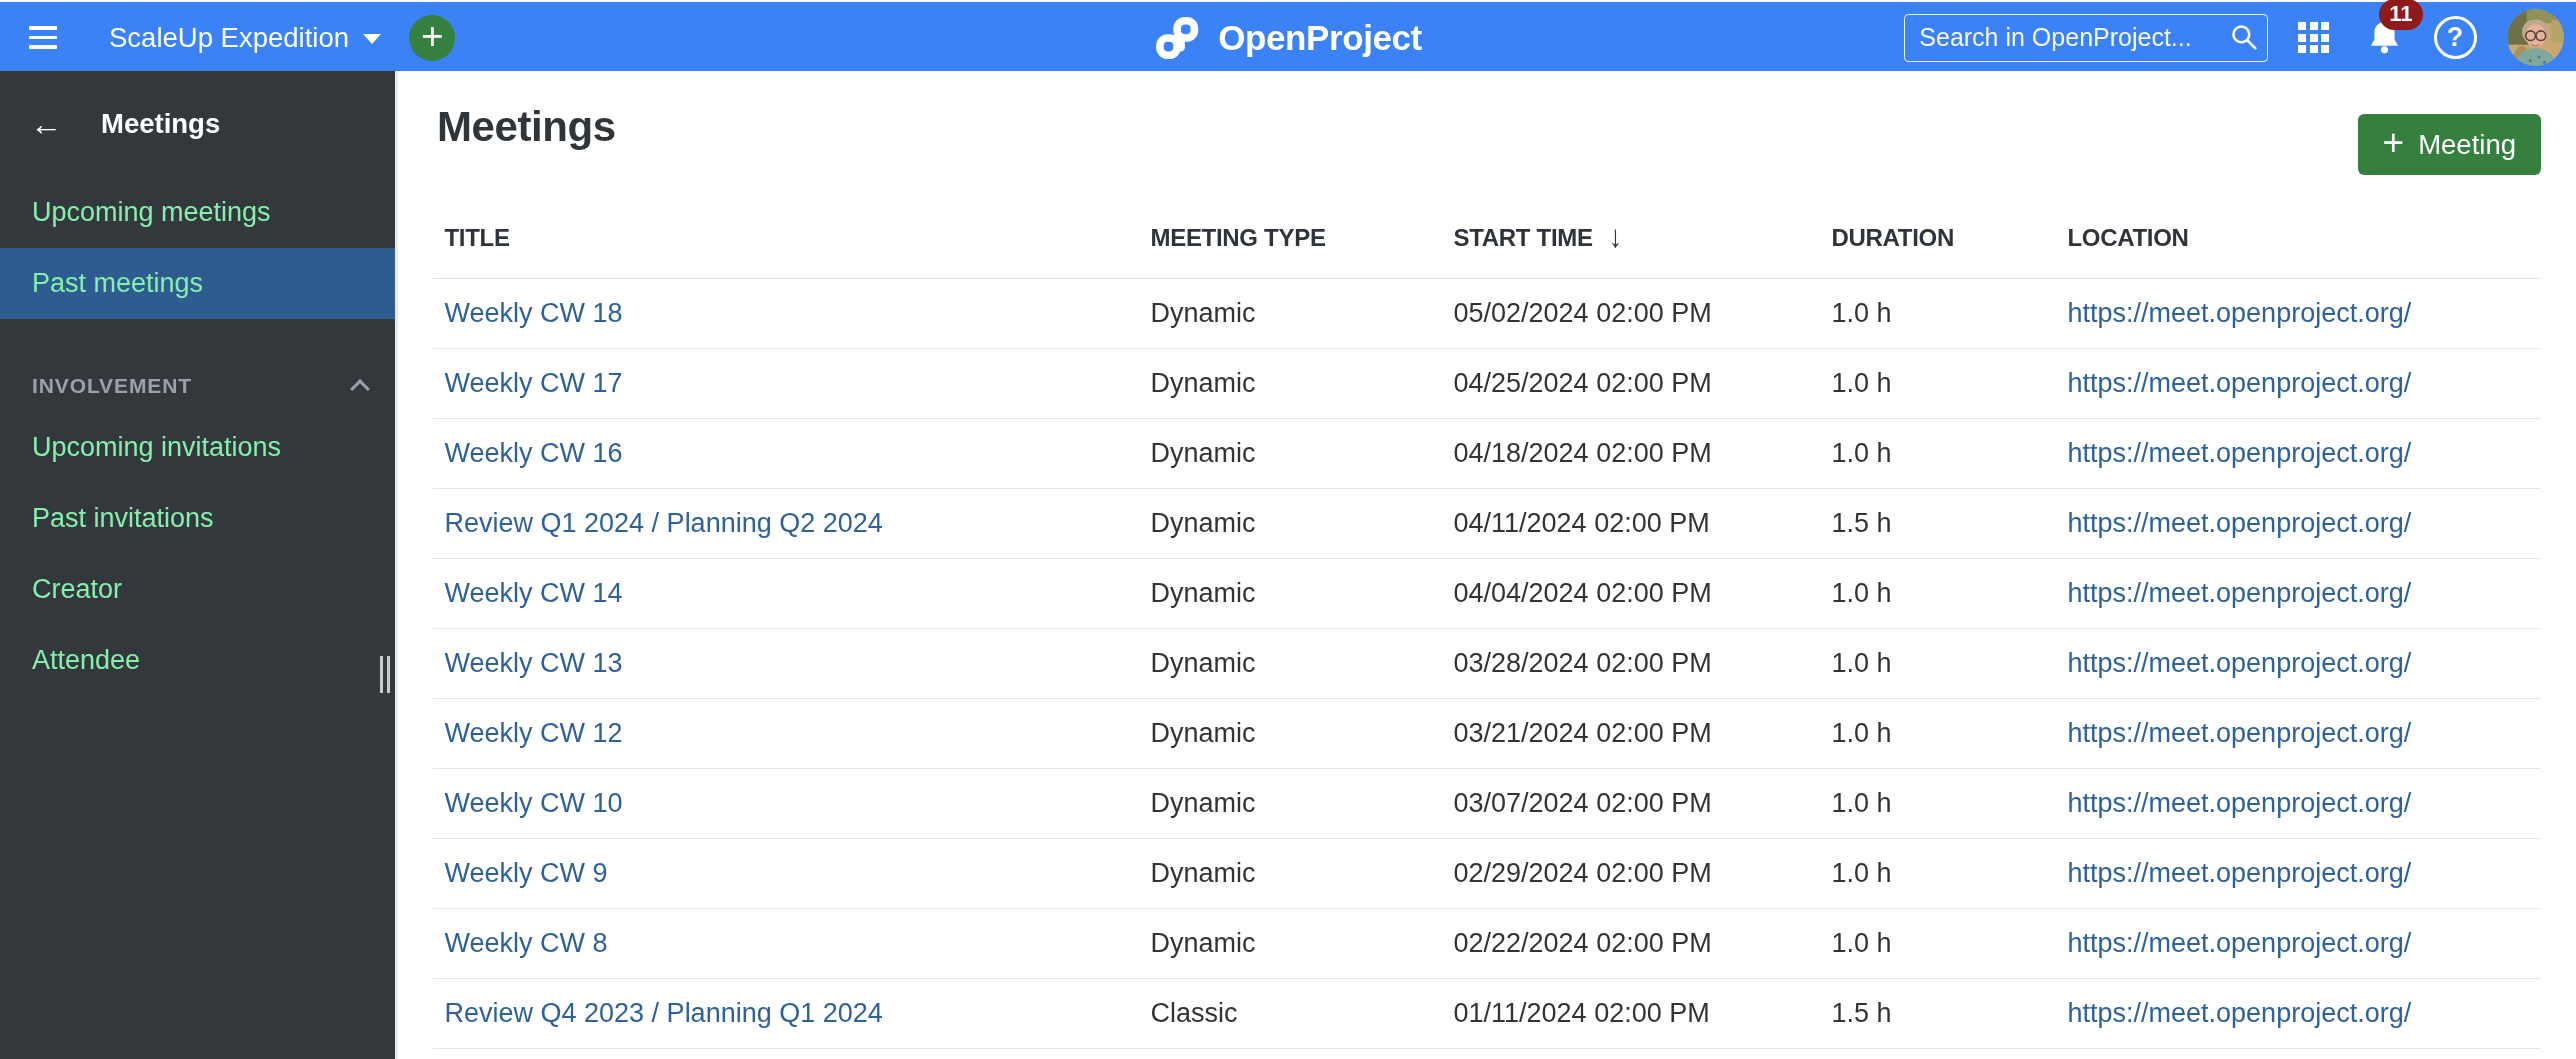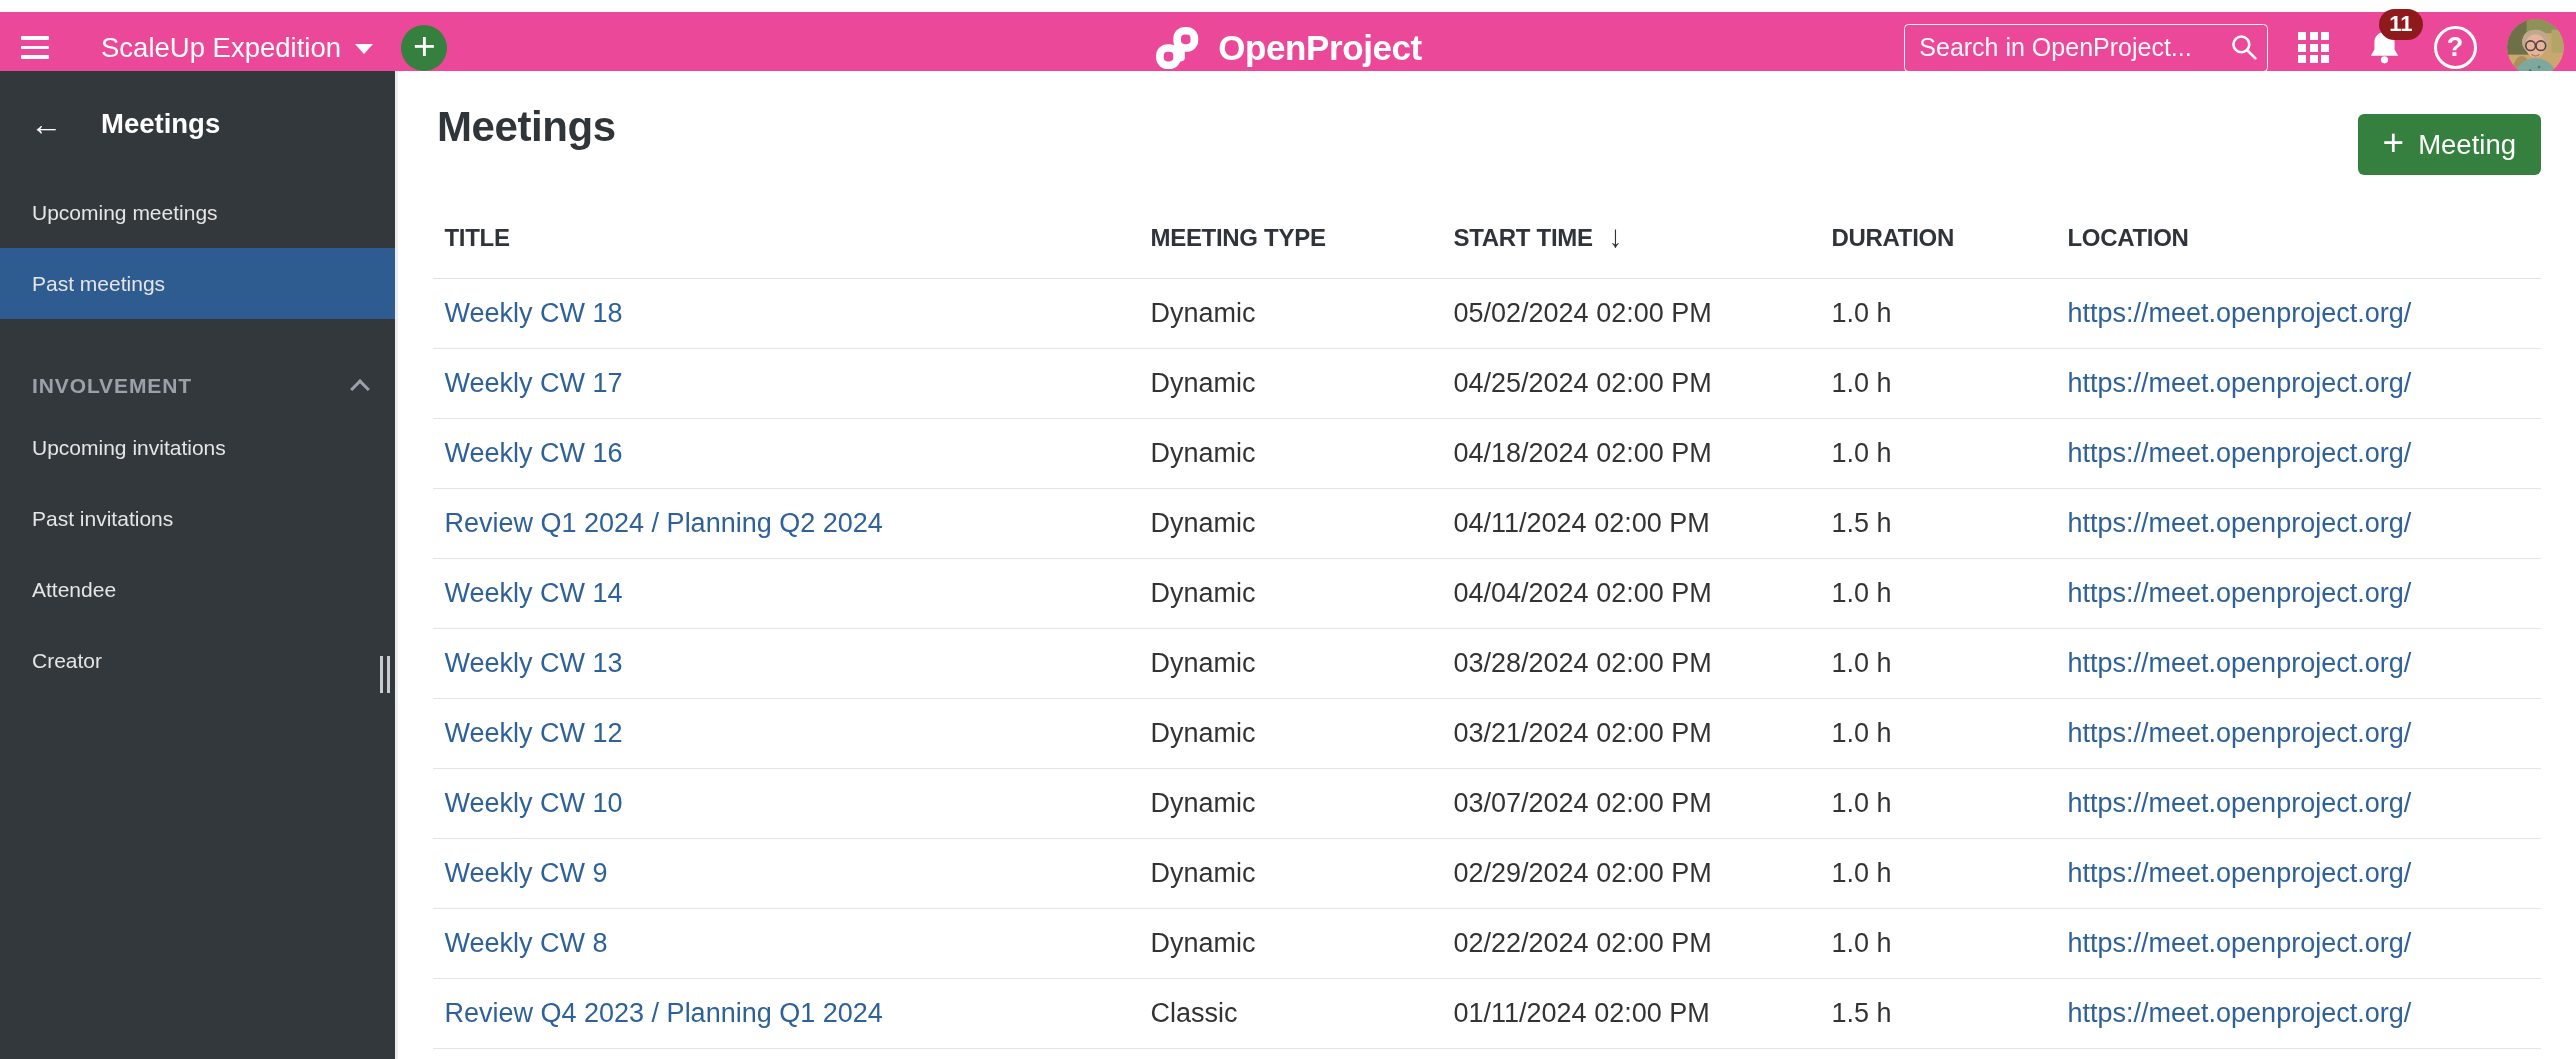--- a/index.html
+++ b/index.html
@@ -1,22 +1,22 @@
 <!DOCTYPE html>
 <html style="font-size:14px"><head>
 <meta charset="utf-8">
 <style>
   * { margin:0; padding:0; box-sizing:border-box; }
   html,body { width:2576px; height:1059px; overflow:hidden; }
   body { font-family:"Liberation Sans","DejaVu Sans",sans-serif; background:#ffffff; color:#333; }
 
   
   .topbar {
-    position:absolute; top:12px; left:0; width:2576px; height:71px;
-    background:#ec4899; display:flex; align-items:center; color:#fff;
+    position:absolute; top:2px; left:0; width:2576px; height:71px;
+    background:#3b82f6; display:flex; align-items:center; color:#fff;padding-left:8px;
   }
   .hamburger { width:69px; height:71px; display:flex; flex-direction:column; justify-content:center; align-items:center; gap:6.2px; cursor:pointer; }
   .hamburger span { display:block; width:28px; height:3.5px; background:#fff; border-radius:0.9px; }
   .project-select { display:flex; align-items:center; gap:14px; height:71px; padding:0 23px 0 32px; cursor:pointer; }
   .project-select .label { font-size:27.5px; color:#fff; }
   .caret-down { width:0; height:0; border-left:9px solid transparent; border-right:9px solid transparent; border-top:10.6px solid #fff; margin-top:3.5px; }
   .quick-add {
     width:46px; height:46px; border-radius:50%; background:#35803E; color:#fff;
     display:flex; align-items:center; justify-content:center; font-size:39px; font-weight:300; line-height:1; cursor:pointer; margin-left:5.3px; padding-bottom:3.5px;
   }
@@ -41,21 +41,21 @@
   .avatar { width:57px; height:57px; border-radius:50%; overflow:hidden; cursor:pointer; }
 
   
   .sidebar {
     position:absolute; top:71px; left:0; width:395px; height:988px;
     background:#33383D; color:#fff;
   }
   .sidebar-header { height:106px; display:flex; align-items:center; padding-left:30px; gap:39px; }
   .back-arrow { font-size:32px; color:#fff; cursor:pointer; line-height:1; }
   .sidebar-title { font-size:27.5px; font-weight:bold; color:#fff; }
-  .side-item { height:71px; display:flex; align-items:center; padding-left:32px; font-size:21px; color:#e5e5e5; cursor:pointer; }
+  .side-item { height:71px; display:flex; align-items:center; padding-left:32px; font-size:27px; color:#86efac; cursor:pointer; }
   .side-item.active { background:#2E5C90; }
   .side-section-header { margin-top:40px; height:53px; display:flex; align-items:center; justify-content:space-between; padding:0 28px 0 32px; cursor:pointer; }
   .side-section-header .sec-label { font-size:21px; font-weight:bold; letter-spacing:0.9px; color:#9AA1A8; }
   .chevron-up { width:14px; height:14px; border-left:3.5px solid #9AA1A8; border-top:3.5px solid #9AA1A8; transform:rotate(45deg); margin-top:7px; }
   .resize-handle { position:absolute; right:5.3px; top:585px; display:flex; gap:4.4px; cursor:col-resize; }
   .resize-handle i { display:block; width:2.7px; height:37px; background:#C8CCD0; }
 
   
   .main { position:absolute; top:71px; left:395px; width:2181px; height:988px; background:#fff; border-left:3.5px solid #ECECEC; }
   .page-title { margin:32px 0 0 39px; font-size:42px; font-weight:bold; color:#30353A; letter-spacing:-0.4px; }
@@ -183,24 +183,24 @@
     <span class="chevron-up"></span>
   </div>
   <div id="involvement-items">
       <div class="side-item">
     <span>Upcoming invitations</span>
   </div>
       <div class="side-item">
     <span>Past invitations</span>
   </div>
       <div class="side-item">
+    <span>Creator</span>
+  </div>
+      <div class="side-item">
     <span>Attendee</span>
-  </div>
-      <div class="side-item">
-    <span>Creator</span>
   </div>
     </div>
   <div class="resize-handle">
       <i></i>
       <i></i>
     </div>
 </nav>
 
 <main class="main">
   <h1 class="page-title">Meetings</h1>

